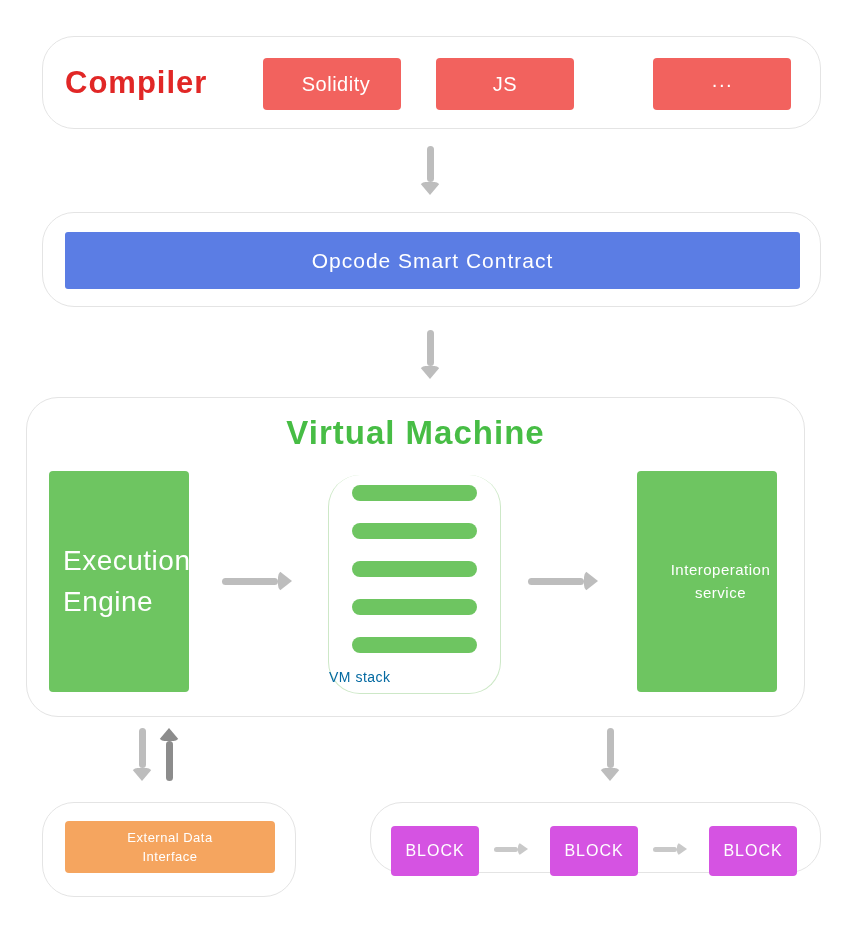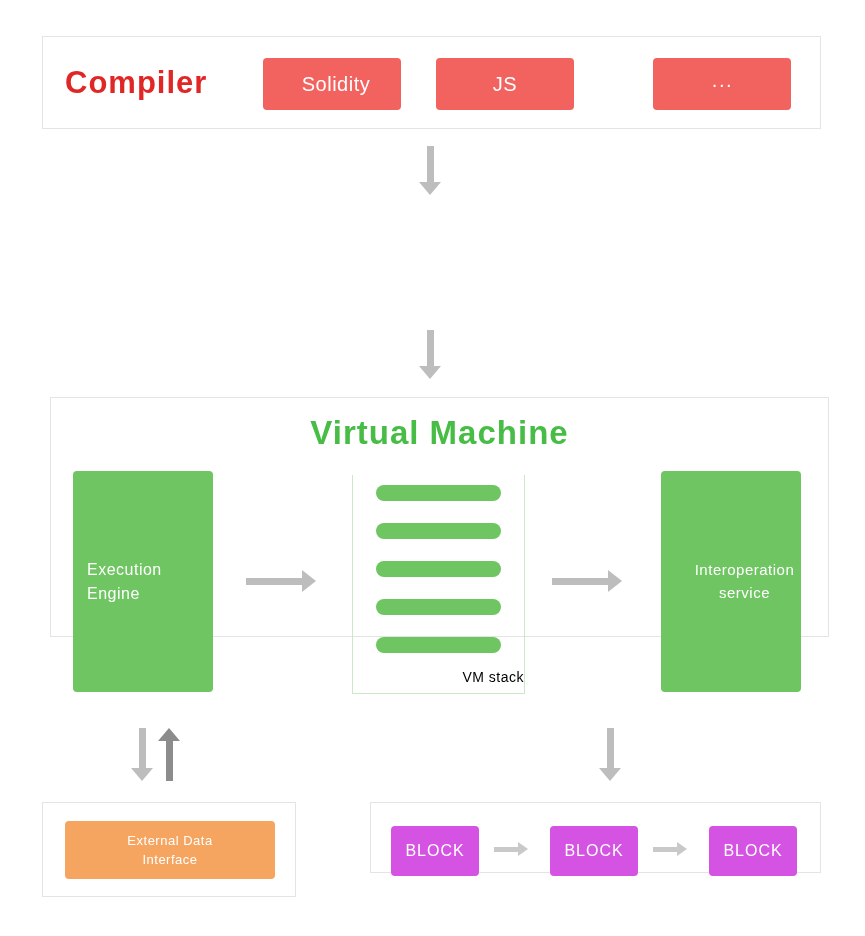--- a/index.html
+++ b/index.html
@@ -1,15 +1,15 @@
 <!DOCTYPE html>
 <html><head>
 <meta charset="utf-8">
 <style>
-  * { margin: 0; padding: 0; box-sizing: border-box; }
+  * { margin: 0; padding: 0; box-sizing: border-box; border-radius: 32px; }
   html, body { background: #ffffff; }
   body {
     font-family: "Liberation Sans", sans-serif;
     width: 865px; height: 936px;
     position: relative;
     overflow: hidden;
   }
   .canvas { position: absolute; inset: 0; }
 
   
@@ -39,61 +39,61 @@
   
   .opcode-box { left: 42px; top: 212px; width: 779px; height: 95px; }
   .opcode-bar {
     position: absolute; left: 22px; top: 19px; width: 735px; height: 57px;
     background: #5b7de4; border-radius: 3px;
     display: flex; align-items: center; justify-content: center;
     color: #ffffff; font-size: 21px; letter-spacing: 1px;
   }
 
   
-  .vm-box { left: 50px; top: 397px; width: 779px; height: 240px; }
+  .vm-box { left: 26px; top: 397px; width: 779px; height: 320px; }
   .vm-title {
     position: absolute; left: 0; top: 16px; width: 100%;
     text-align: center; font-size: 33px; font-weight: bold;
     color: #47bd45; letter-spacing: 1px;
   }
   .green-block {
     position: absolute; top: 73px; width: 140px; height: 221px;
     background: #6ec561; border-radius: 4px;
     color: #ffffff; white-space: pre-line;
   }
   .exec-block {
     left: 22px;
     display: flex; align-items: center;
     padding-left: 14px;
-    font-size: 16px; line-height: 1.45; letter-spacing: 0.5px;
+    font-size: 28px; line-height: 1.45; letter-spacing: 0.5px;
   }
   .interop-block {
     left: 610px;
     display: flex; align-items: center; justify-content: center;
     text-align: center; font-size: 15px; line-height: 1.5; letter-spacing: 0.5px; padding-left: 27px;
   }
   .stack-wrap {
     position: absolute; left: 301px; top: 77px; width: 173px; height: 219px;
     border-left: 1px solid #cde8c7; border-right: 1px solid #cde8c7;
     border-bottom: 1px solid #cde8c7;
     padding-top: 10px;
   }
   .stack-bar {
     width: 125px; height: 16px; border-radius: 8px;
     background: #6ec561; margin: 0 auto 22px auto;
   }
   .stack-label {
     position: absolute; bottom: 8px; left: 0; width: 100%;
-    text-align: right; color: #000000; font-size: 14px; letter-spacing: 0.5px;
+    text-align: left; color: #0369a1; font-size: 14px; letter-spacing: 0.5px;
   }
 
   
   .external-box { left: 42px; top: 802px; width: 254px; height: 95px; }
   .external-bar {
-    position: absolute; left: 22px; top: 18px; width: 210px; height: 58px;
+    position: absolute; left: 22px; top: 18px; width: 210px; height: 52px;
     background: #f5a55f; border-radius: 4px;
     display: flex; align-items: center; justify-content: center;
     text-align: center; color: #ffffff; font-size: 13px; line-height: 1.5;
     white-space: pre-line; letter-spacing: 0.5px;
   }
   .blocks-box { left: 370px; top: 802px; width: 451px; height: 71px; }
   .block-chip {
     position: absolute; top: 23px; width: 88px; height: 50px;
     background: #d553e2; border-radius: 4px;
     display: flex; align-items: center; justify-content: center;
@@ -150,20 +150,23 @@
     <div class="pill b0">Solidity</div>
     <div class="pill b1">JS</div>
     <div class="pill b2">···</div>
   </div>
 
   <div class="arr-v a-compiler-opcode">
     <div class="stem"></div>
       <div class="head"></div>
   </div>
 
+  <div class="frame opcode-box">
+    <div class="opcode-bar">Opcode Smart Contract</div>
+  </div>
 
   <div class="arr-v a-opcode-vm">
     <div class="stem"></div>
       <div class="head"></div>
   </div>
 
   <div class="frame vm-box">
     <div class="vm-title">Virtual Machine</div>
 
     <div class="green-block exec-block">Execution

